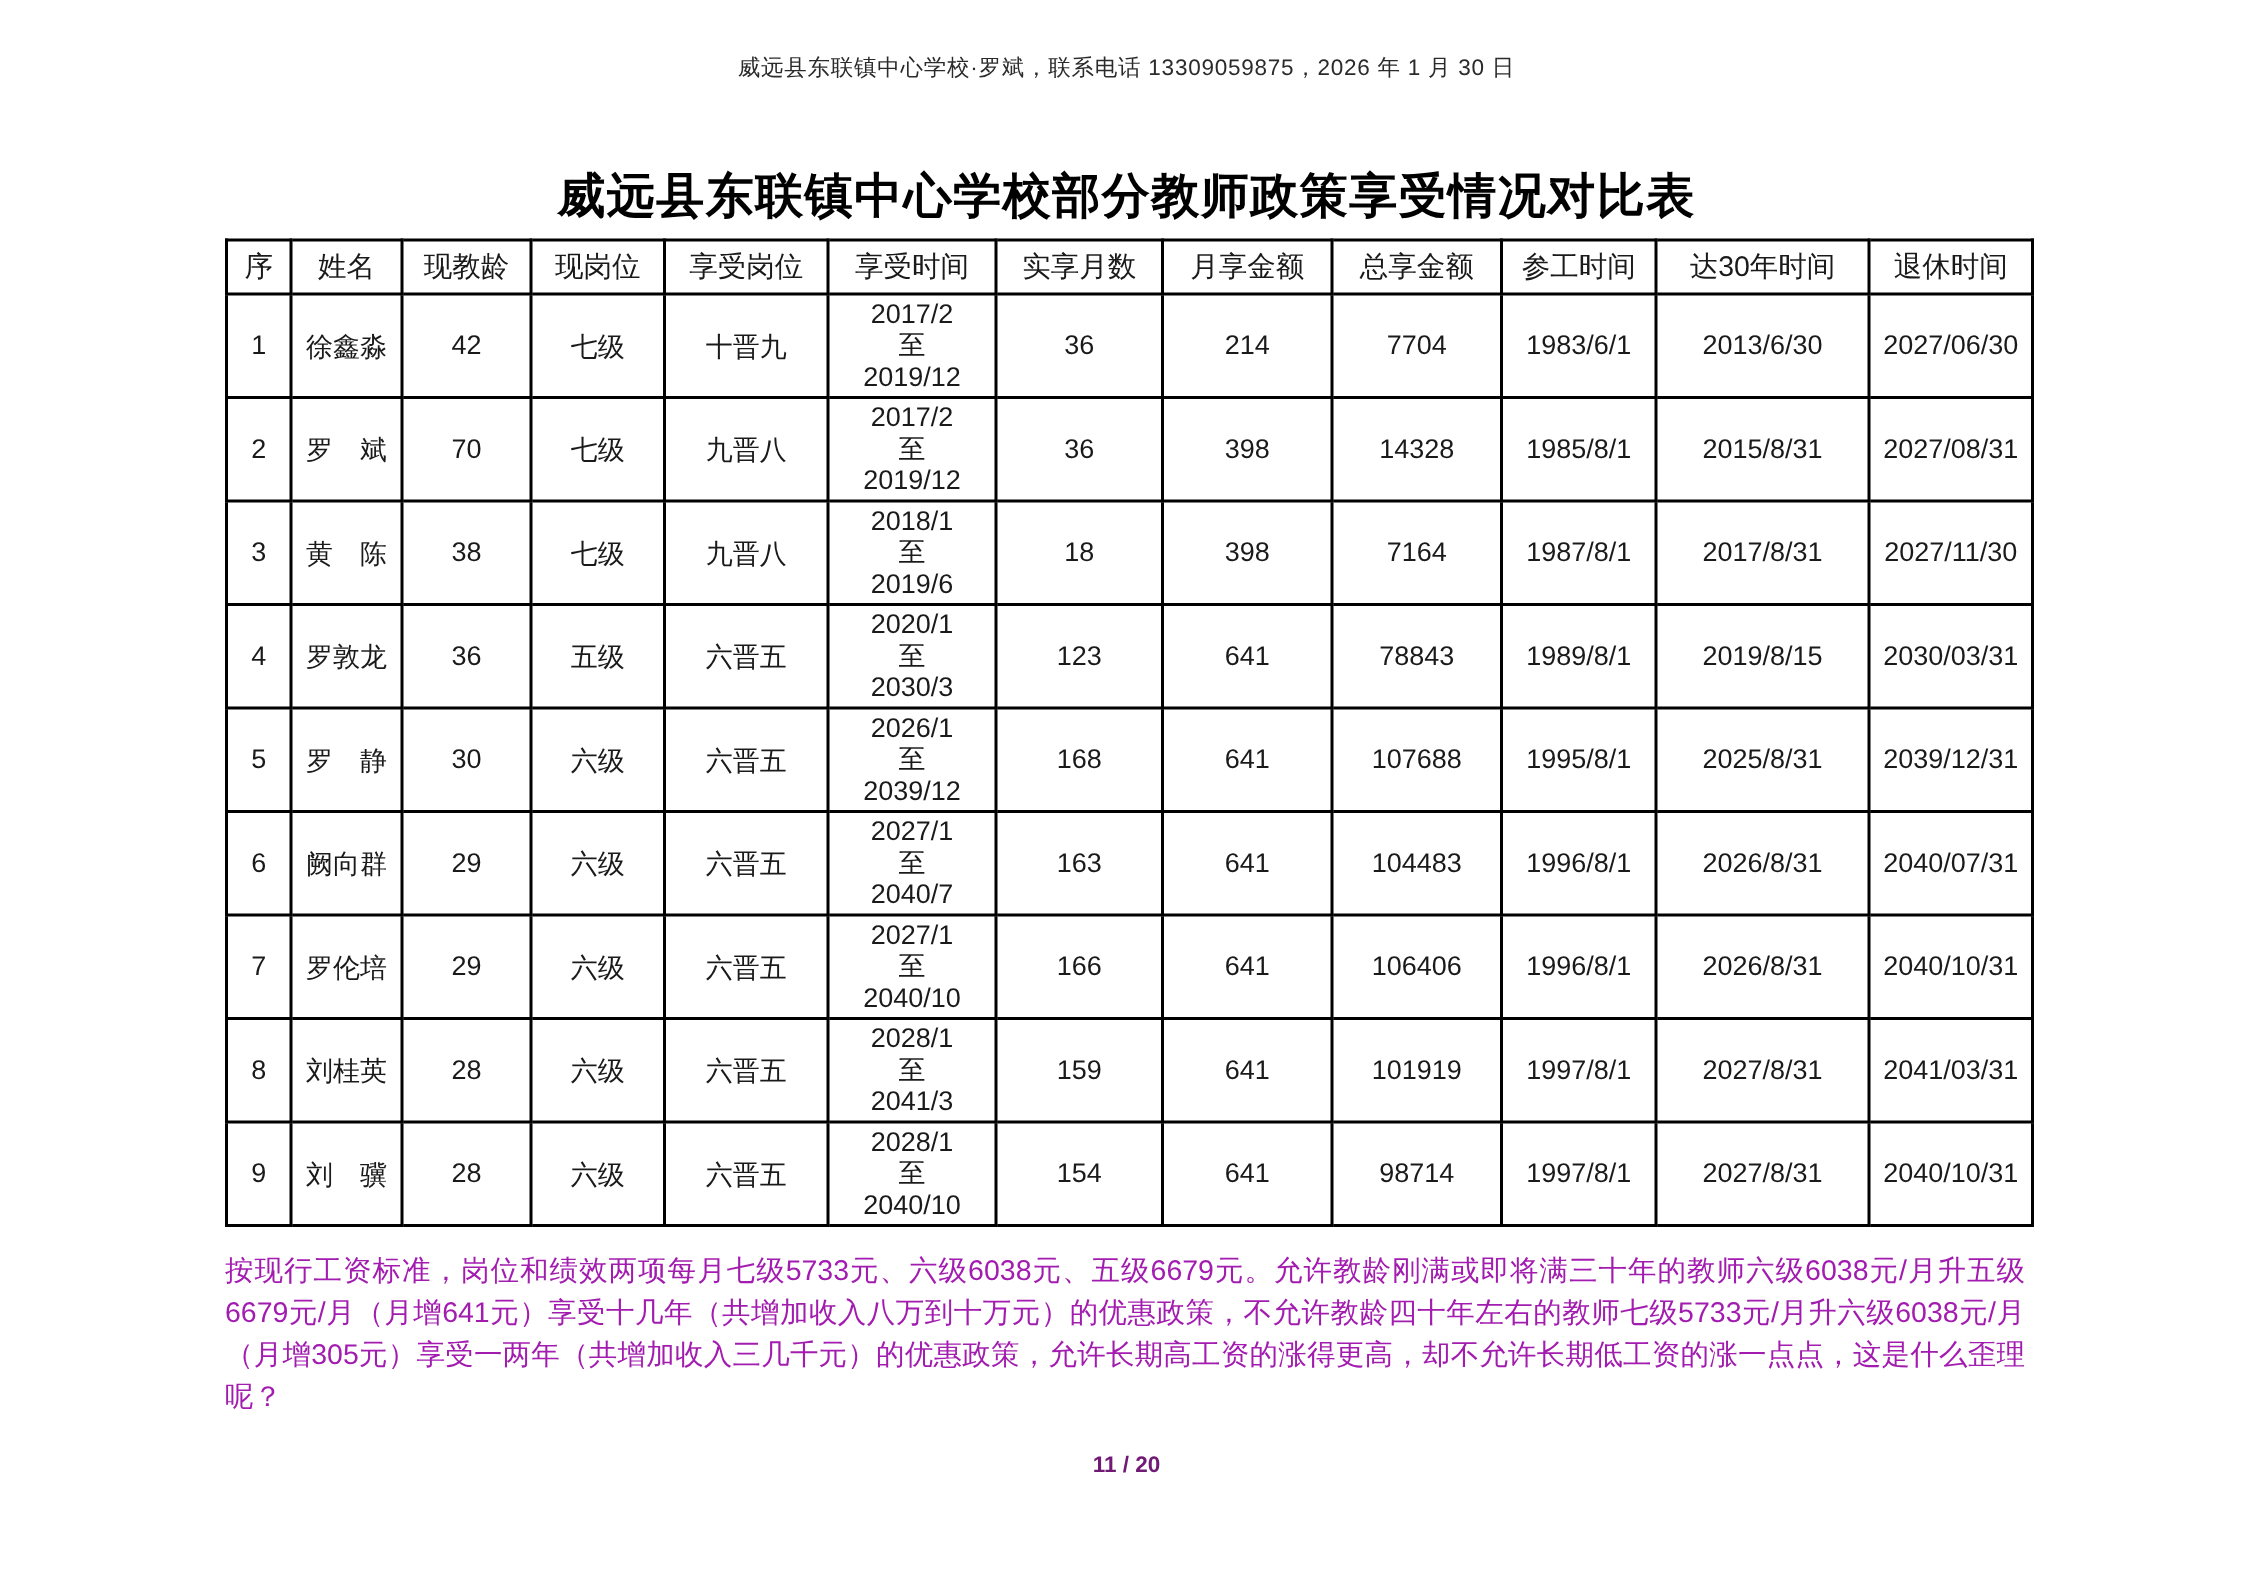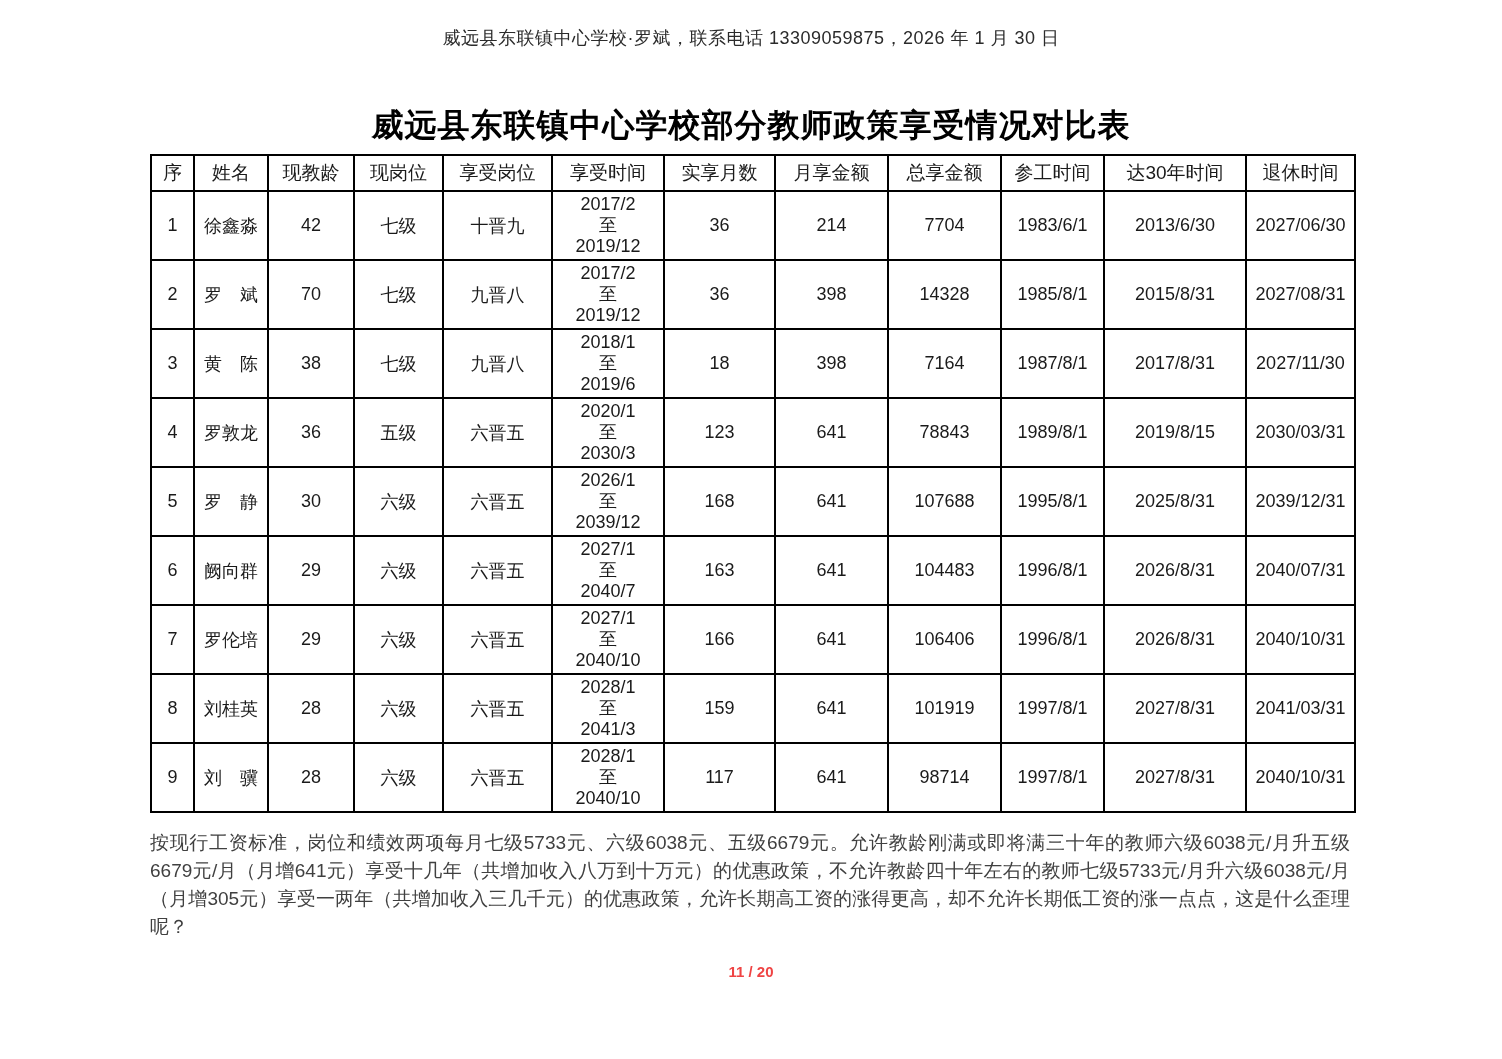--- a/index.html
+++ b/index.html
@@ -9,23 +9,23 @@
     font-family: "Liberation Sans", "DejaVu Sans", sans-serif;
     color: #1a1a1a;
   }
   .page {
     position: relative;
     width: 1502px; height: 1059px;
     background: #ffffff;
     overflow: hidden;
   }
   .doc-header {
-    padding-top: 26px;
-    text-align: center;
-    font-size: 18px;
+    padding-top: 36px;
+    text-align: center;
+    font-size: 15px;
     color: #2b2b2b;
     letter-spacing: 0.5px;
   }
   .doc-title {
     margin-top: 54px;
     text-align: center;
     font-size: 32px;
     font-weight: bold;
     color: #000000;
     letter-spacing: 1px;
@@ -51,29 +51,29 @@
     font-size: 19px;
   }
   table.cmp tbody tr { height: 69px; }
   td.period div { line-height: 21px; }
   td.name { padding: 1px 4px; }
   .note {
     margin: 16px 150px 0 150px;
     width: 1200px;
     font-size: 19px;
     line-height: 28px;
-    color: #404040;
+    color: #a21caf;
     text-align: justify;
   }
   .page-number {
     margin-top: 22px;
     text-align: center;
     font-size: 15px;
     font-weight: bold;
-    color: #ef4444;
+    color: #701a75;
   }
 </style>
 </head>
 <body>
 
 <div class="page">
 
   <div class="doc-header">威远县东联镇中心学校·罗斌，联系电话 13309059875，2026 年 1 月 30 日</div>
 
   <div class="doc-title">威远县东联镇中心学校部分教师政策享受情况对比表</div>
@@ -258,21 +258,21 @@
         <td>9</td>
         <td class="name">刘　骥</td>
         <td>28</td>
         <td>六级</td>
         <td>六晋五</td>
         <td class="period">
           <div>2028/1</div>
           <div>至</div>
           <div>2040/10</div>
         </td>
-        <td>117</td>
+        <td>154</td>
         <td>641</td>
         <td>98714</td>
         <td>1997/8/1</td>
         <td>2027/8/31</td>
         <td>2040/10/31</td>
       </tr>
     </tbody>
   </table>
 
   <p class="note">按现行工资标准，岗位和绩效两项每月七级5733元、六级6038元、五级6679元。允许教龄刚满或即将满三十年的教师六级6038元/月升五级6679元/月（月增641元）享受十几年（共增加收入八万到十万元）的优惠政策，不允许教龄四十年左右的教师七级5733元/月升六级6038元/月（月增305元）享受一两年（共增加收入三几千元）的优惠政策，允许长期高工资的涨得更高，却不允许长期低工资的涨一点点，这是什么歪理呢？</p>

